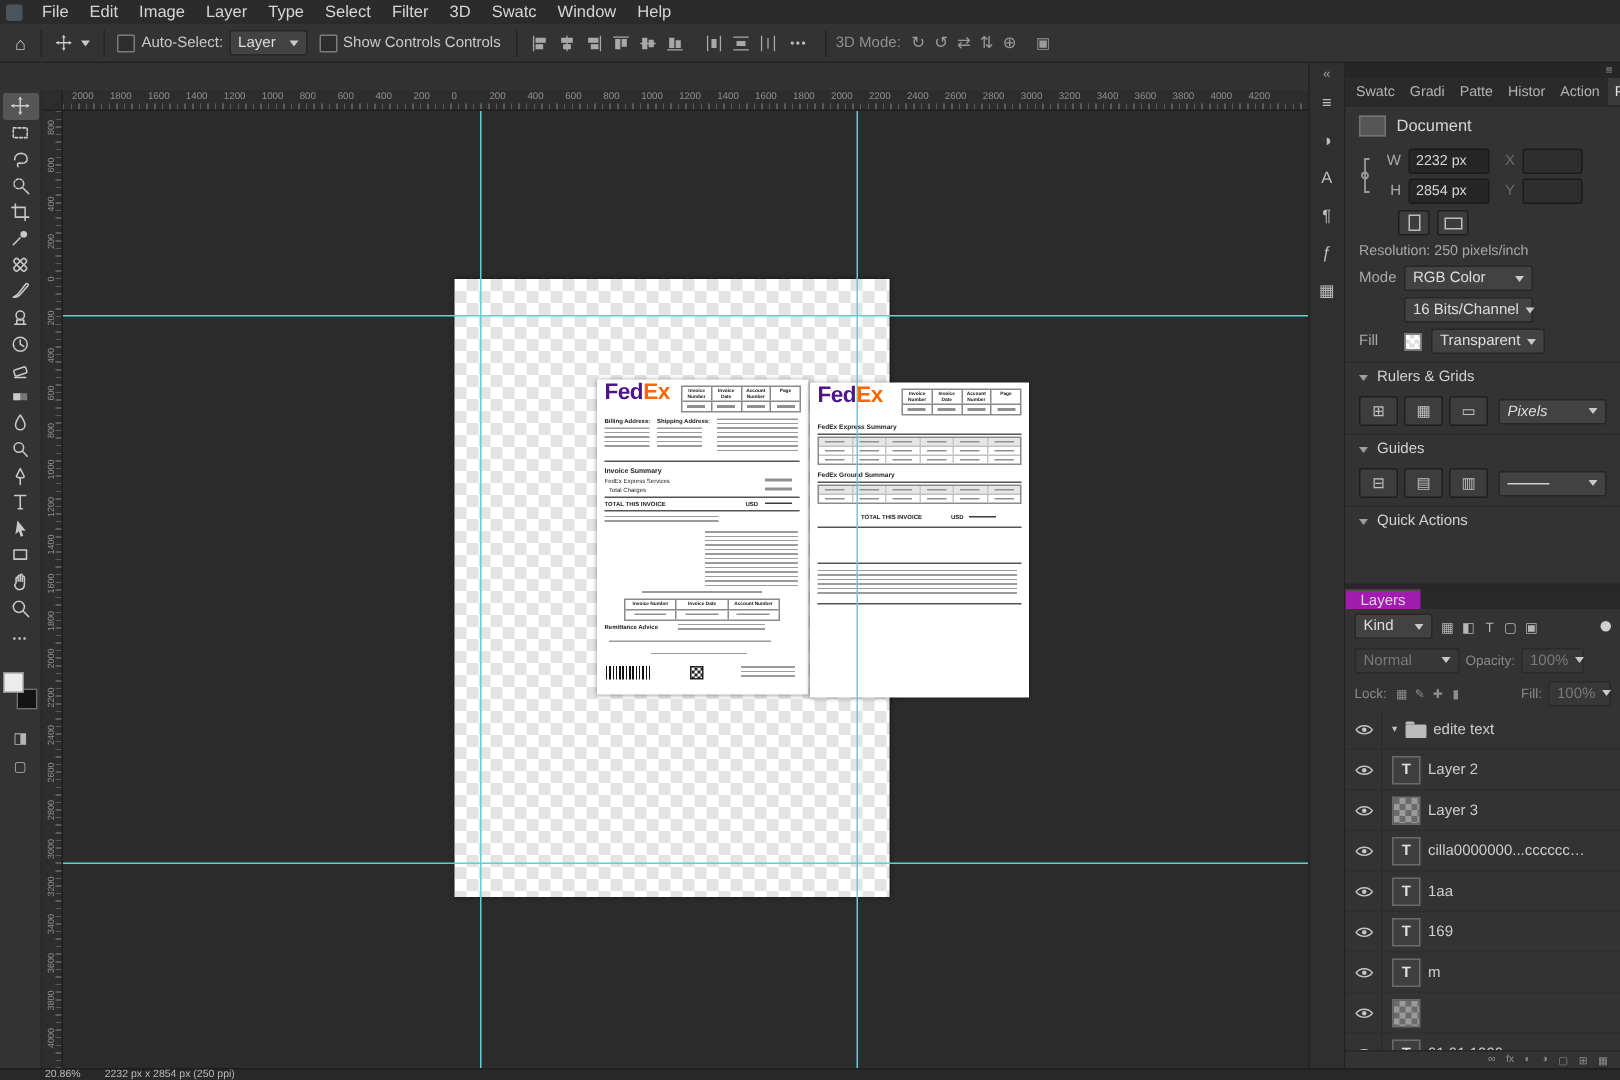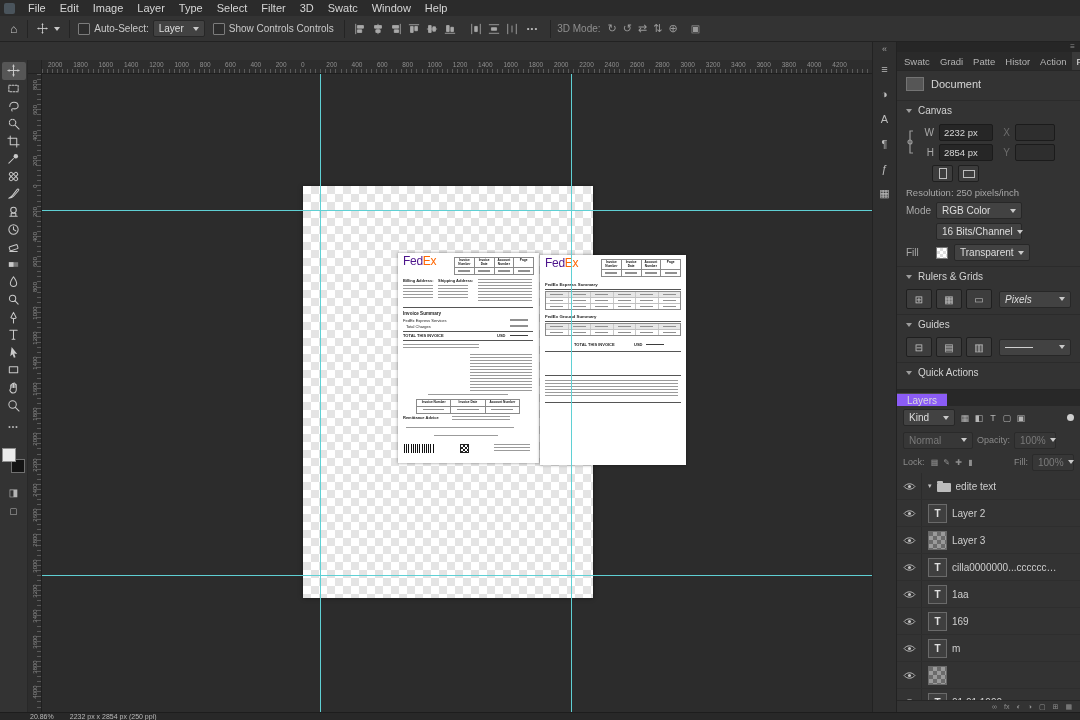--- a/index.html
+++ b/index.html
@@ -70,21 +70,21 @@
   .psdoc{position:absolute;left:261px;top:112px;width:290px;height:412px;z-index:10;
     background:conic-gradient(#e4e4e4 25%,#ffffff 0 50%,#e4e4e4 0 75%,#ffffff 0) 0 0/16px 16px;
     box-shadow:0 0 4px rgba(0,0,0,.5);}
   .guide-v{position:absolute;top:0;bottom:0;width:1px;background:#5fd0d4;z-index:40;}
   .guide-h{position:absolute;left:0;right:0;height:1px;background:#5fd0d4;z-index:40;}
   
   .page{position:absolute;width:141px;height:210px;background:#fff;z-index:20;box-shadow:0 0 3px rgba(0,0,0,.45);}
   .page-left{left:356px;top:179px;}
   .page-right{left:498px;top:181px;width:146px;}
   .page>*{position:absolute;}
-  .fx{display:flex;font-weight:normal;font-size:12px;line-height:9px;letter-spacing:-0.3px;}
+  .fx{display:flex;font-weight:bold;font-size:15px;line-height:9px;letter-spacing:-0.3px;}
   .fx-fed{color:#4d148c;}.fx-ex{color:#ff6600;}
   .micro{font-size:4px;line-height:1.1;color:#222;white-space:nowrap;}
   .b{font-weight:bold;}
   .bar{display:block;height:1.8px;background:#909090;}
   .bar.dark{background:#3d3d3d;}
   .hline{height:1px;background:#555;}
   .lines{background:repeating-linear-gradient(to bottom,#9b9b9b 0 1px,transparent 1px 3px);}
   .inv-head{border:1px solid #8a8a8a;background:#fff;box-sizing:border-box;}
   .inv-head .hrow{display:flex;border-bottom:1px solid #8a8a8a;}
   .hcell{flex:1;font-size:3.2px;font-weight:bold;text-align:center;padding:1px 0;color:#111;
@@ -146,21 +146,21 @@
   .fill-swatch{width:10px;height:10px;border:1px solid #777;
     background:conic-gradient(#ddd 25%,#fff 0 50%,#ddd 0 75%,#fff 0) 0 0/6px 6px;display:inline-block;}
   .icons-row{display:flex;align-items:center;gap:4px;margin:3px 9px;}
   .pbtn{width:24px;height:18px;background:#3d3d3d;border:1px solid #1f1f1f;border-radius:2px;color:#c0c0c0;
     font-size:10px;display:flex;align-items:center;justify-content:center;flex:none;}
   .icons-row .ddl{margin-left:auto;}
   .gline{width:28px;height:1px;background:#cfcfcf;display:inline-block;}
   
   .layers{flex:1;display:flex;flex-direction:column;overflow:hidden;}
   .layers-tabrow{height:16px;background:#282828;flex:none;}
-  .layers-tab{display:inline-block;padding:1px 10px 0;height:15px;background:#8b5cf6;font-size:10px;
+  .layers-tab{display:inline-block;padding:1px 10px 0;height:15px;background:#a21caf;font-size:10px;
     color:#dadada;border-top:1px solid #4a4a4a;}
   .filter-row{height:23px;display:flex;align-items:center;gap:3px;padding:0 6px;flex:none;background:#333;}
   .f-ic{width:14px;text-align:center;color:#b5b5b5;font-size:9px;flex:none;}
   .f-ic.sm{width:12px;font-size:8px;color:#8e8e8e;}
   .f-dot{width:7px;height:7px;border-radius:50%;background:#cfcfcf;margin-left:auto;flex:none;}
   .blend-row,.lock-row{display:flex;align-items:center;gap:4px;padding:1px 6px;flex:none;height:20px;}
   .lab{font-size:9px;color:#8a8a8a;white-space:nowrap;}
   .layer-list{flex:1;overflow:hidden;}
   .lrow{height:26px;display:flex;align-items:stretch;border-bottom:1px solid #2e2e2e;}
   .leye{width:24px;border-right:1px solid #2b2b2b;display:flex;align-items:center;justify-content:center;flex:none;}
@@ -722,24 +722,20 @@
         <div class="ptab">Histor</div>
         <div class="ptab">Action</div>
         <div class="ptab active">Properties</div>
       </div>
 
     <div class="props">
       <div class="prop-docrow">
         <span class="doc-ic"></span>
         <span>Document</span>
       </div>
-      <div class="sec-head">
-        <i class="tri"></i>
-        <span>Canvas</span>
-      </div>
       <div class="dim-grid">
         <span class="chain">
           <svg width="10" height="30" viewBox="0 0 10 30" fill="none" stroke="#9a9a9a" stroke-width="1.2">
               <path d="M7 4H4v22h3"></path>
               <circle cx="4" cy="15" r="2"></circle>
             </svg>
         </span>
         <span class="fld-label">W</span>
         <span class="fld">2232 px</span>
         <span class="fld-label dim2">X</span>

